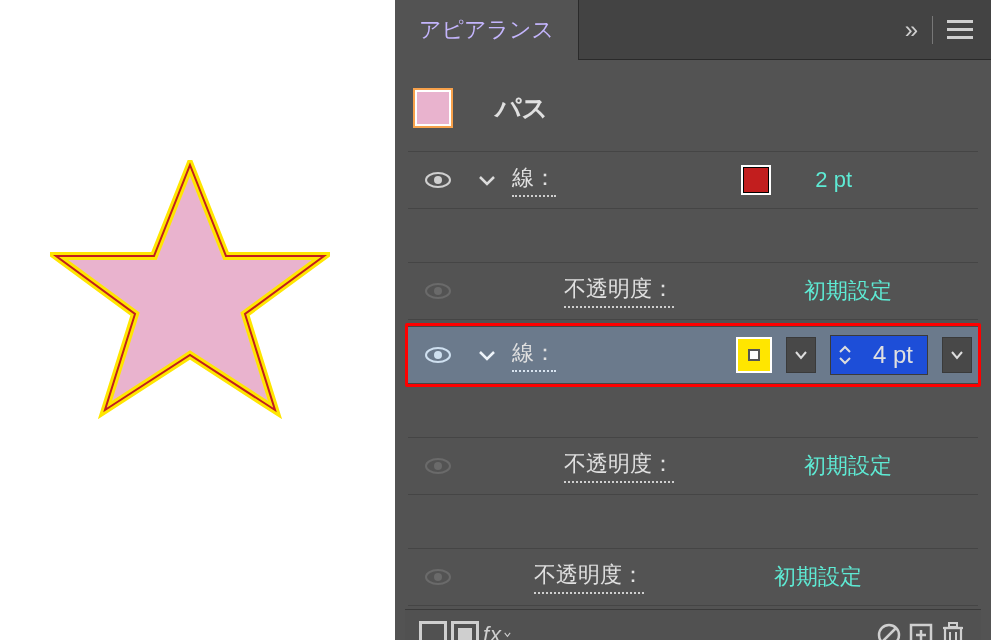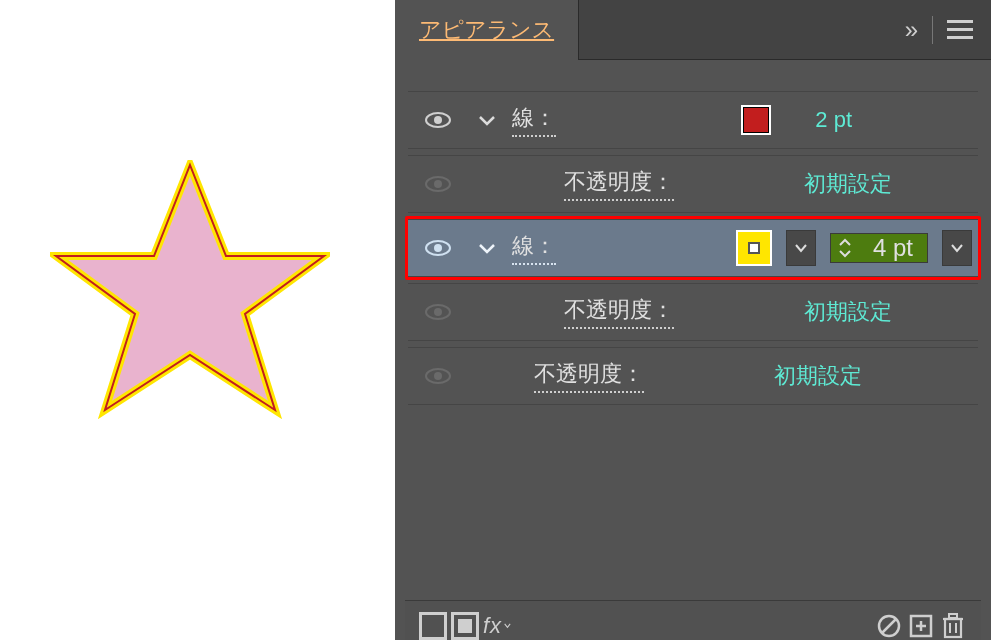--- a/index.html
+++ b/index.html
@@ -36,23 +36,22 @@
     border-bottom: 1px solid #2a2a2a;
     display: flex;
     align-items: center;
   }
   .tab {
     background: #535353;
     height: 60px;
     padding: 0 24px;
     display: flex;
     align-items: center;
-    color: #fdba74;
+    color: #c4b5fd;
     border-right: 1px solid #2a2a2a;
-    text-decoration: underline;
   }
   .header-right {
     margin-left: auto;
     display: flex;
     align-items: center;
     padding-right: 18px;
     gap: 14px;
     color: #cfcfcf;
   }
   .vsep {
@@ -106,21 +105,21 @@
     border-top: 1px solid #454545;
     border-bottom: 1px solid #454545;
     display: flex;
     align-items: center;
     padding: 0 6px 0 6px;
     gap: 14px;
   }
   .row.selected {
     background: #6b7a8c;
   }
-  .sub-row { padding-left: 6px; }
+  .sub-row { padding-left: 6px; margin-top: 47px; }
   .vis-col {
     width: 48px;
     display: flex;
     justify-content: center;
   }
   .eye {
     width: 28px;
     height: 18px;
   }
   .disclosure {
@@ -160,23 +159,23 @@
   .spacer { flex: 1; }
   .mini-dd {
     width: 30px; height: 36px;
     background: #484848;
     display:flex; align-items:center; justify-content:center;
     color:#ddd;
     border: 1px solid #3a3a3a;
   }
   .stroke-input {
     display:flex; align-items:center;
-    background: #4d7c0f;
+    background: #1d4ed8;
     border: 1px solid #3a3a3a;
-    height: 30px;
+    height: 40px;
   }
   .stepper {
     width: 28px;
     display:flex; flex-direction:column;
     align-items:center;
     justify-content:center;
     gap:2px;
     color:#ddd;
     font-size: 14px;
   }
@@ -224,20 +223,24 @@
       <div class="menu-icon">
         <span></span>
           <span></span>
           <span></span>
       </div>
     </div>
   </div>
 
   <div class="panel-body">
 
+    <div class="title-row">
+      <div class="swatch-large"></div>
+      <div class="title-text">パス</div>
+    </div>
 
     <div class="row-wrap">
       <div class="row">
         <div class="vis-col">
           <svg class="eye" viewBox="0 0 28 18">
               <ellipse cx="14" cy="9" rx="12" ry="7" fill="none" stroke="#cfcfcf" stroke-width="2"></ellipse>
               <circle cx="14" cy="9" r="4" fill="#cfcfcf"></circle>
             </svg>
         </div>
         <div class="disclosure">

